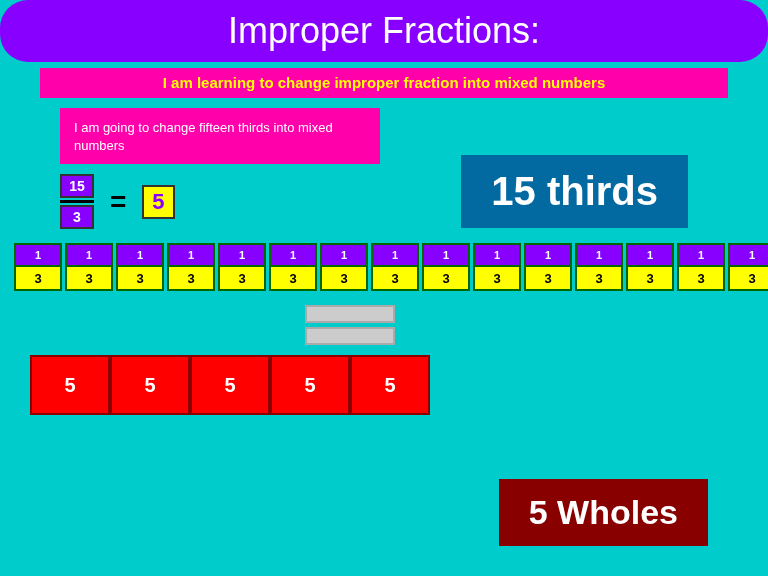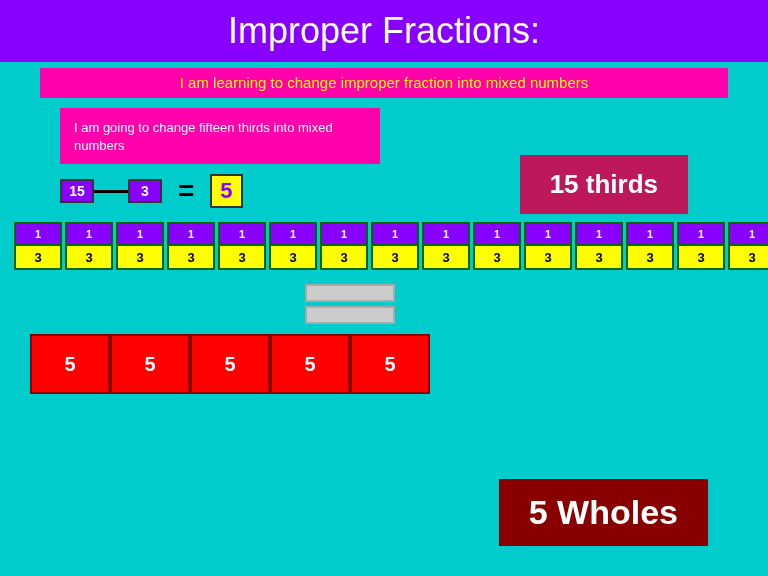--- a/index.html
+++ b/index.html
@@ -10,38 +10,39 @@
       font-family: Arial, sans-serif;
       overflow: hidden;
       position: relative;
     }
 
     
     #header {
       background-color: #8800ff;
       text-align: center;
       padding: 10px 0;
+      border-radius: 28px;
     }
     #header h1 {
       color: white;
       font-size: 36px;
       font-weight: normal;
     }
 
     
     #subtitle-bar {
       background-color: #ff00aa;
       text-align: center;
       padding: 6px 0;
       margin: 6px 40px;
     }
     #subtitle-bar span {
       color: yellow;
       font-size: 15px;
-      font-weight: normal;
+      font-weight: bold;
     }
 
     
     #learning-box {
       background-color: #ff00aa;
       width: 320px;
       margin: 10px 60px;
       padding: 10px 14px;
       text-align: left;
     }
@@ -52,22 +53,21 @@
 
     
     #fraction-area {
       display: flex;
       align-items: center;
       margin: 8px 60px;
       gap: 10px;
     }
     #fraction-display {
       display: flex;
-      flex-direction: row;
-      align-items: center;
+      flex-direction: column;
     }
     #numerator-box {
       background-color: #8800ff;
       color: white;
       width: 34px;
       height: 24px;
       display: flex;
       align-items: center;
       justify-content: center;
       font-size: 14px;
@@ -105,23 +105,23 @@
       font-weight: bold;
       padding: 2px 8px;
       border: 2px solid #333;
     }
 
     
     #thirds-box {
       position: absolute;
       top: 155px;
       right: 80px;
-      background-color: #be185d;
-      color: white;
-      font-size: 26px;
+      background-color: #0369a1;
+      color: white;
+      font-size: 40px;
       font-weight: bold;
       padding: 14px 30px;
       text-align: right;
     }
 
     
     #tiles-strip {
       display: flex;
       gap: 3px;
       margin: 10px 10px;

